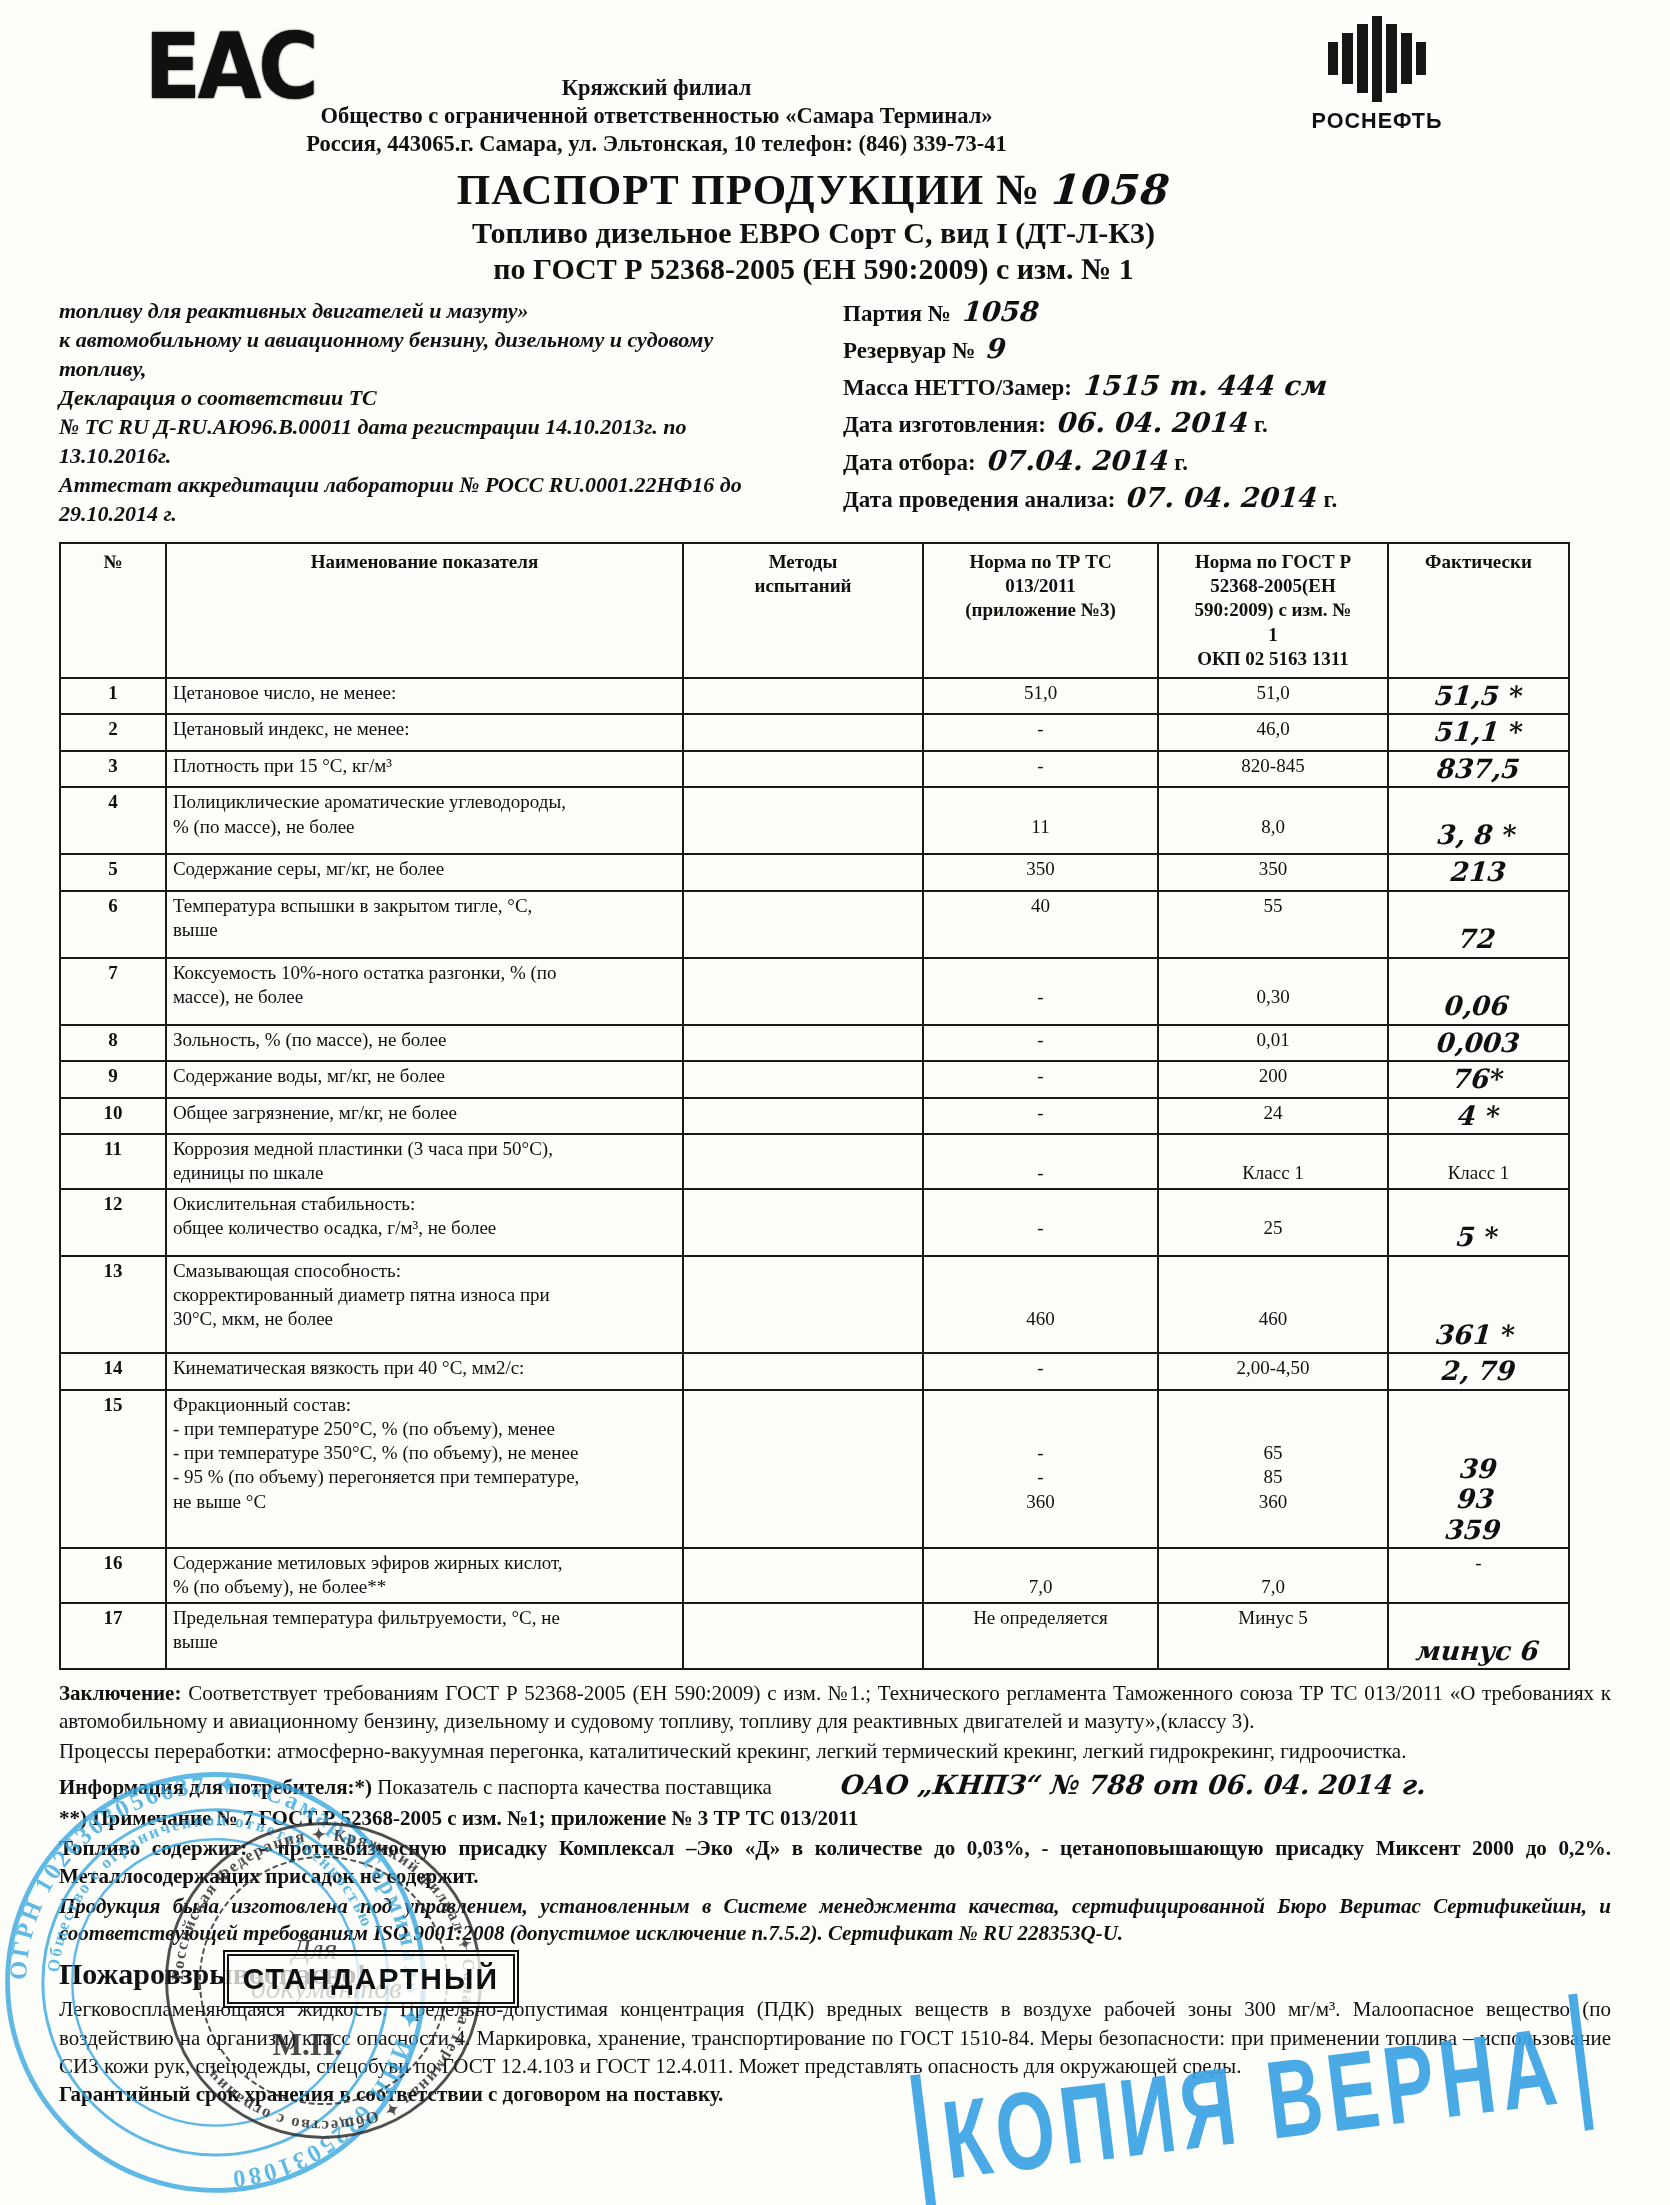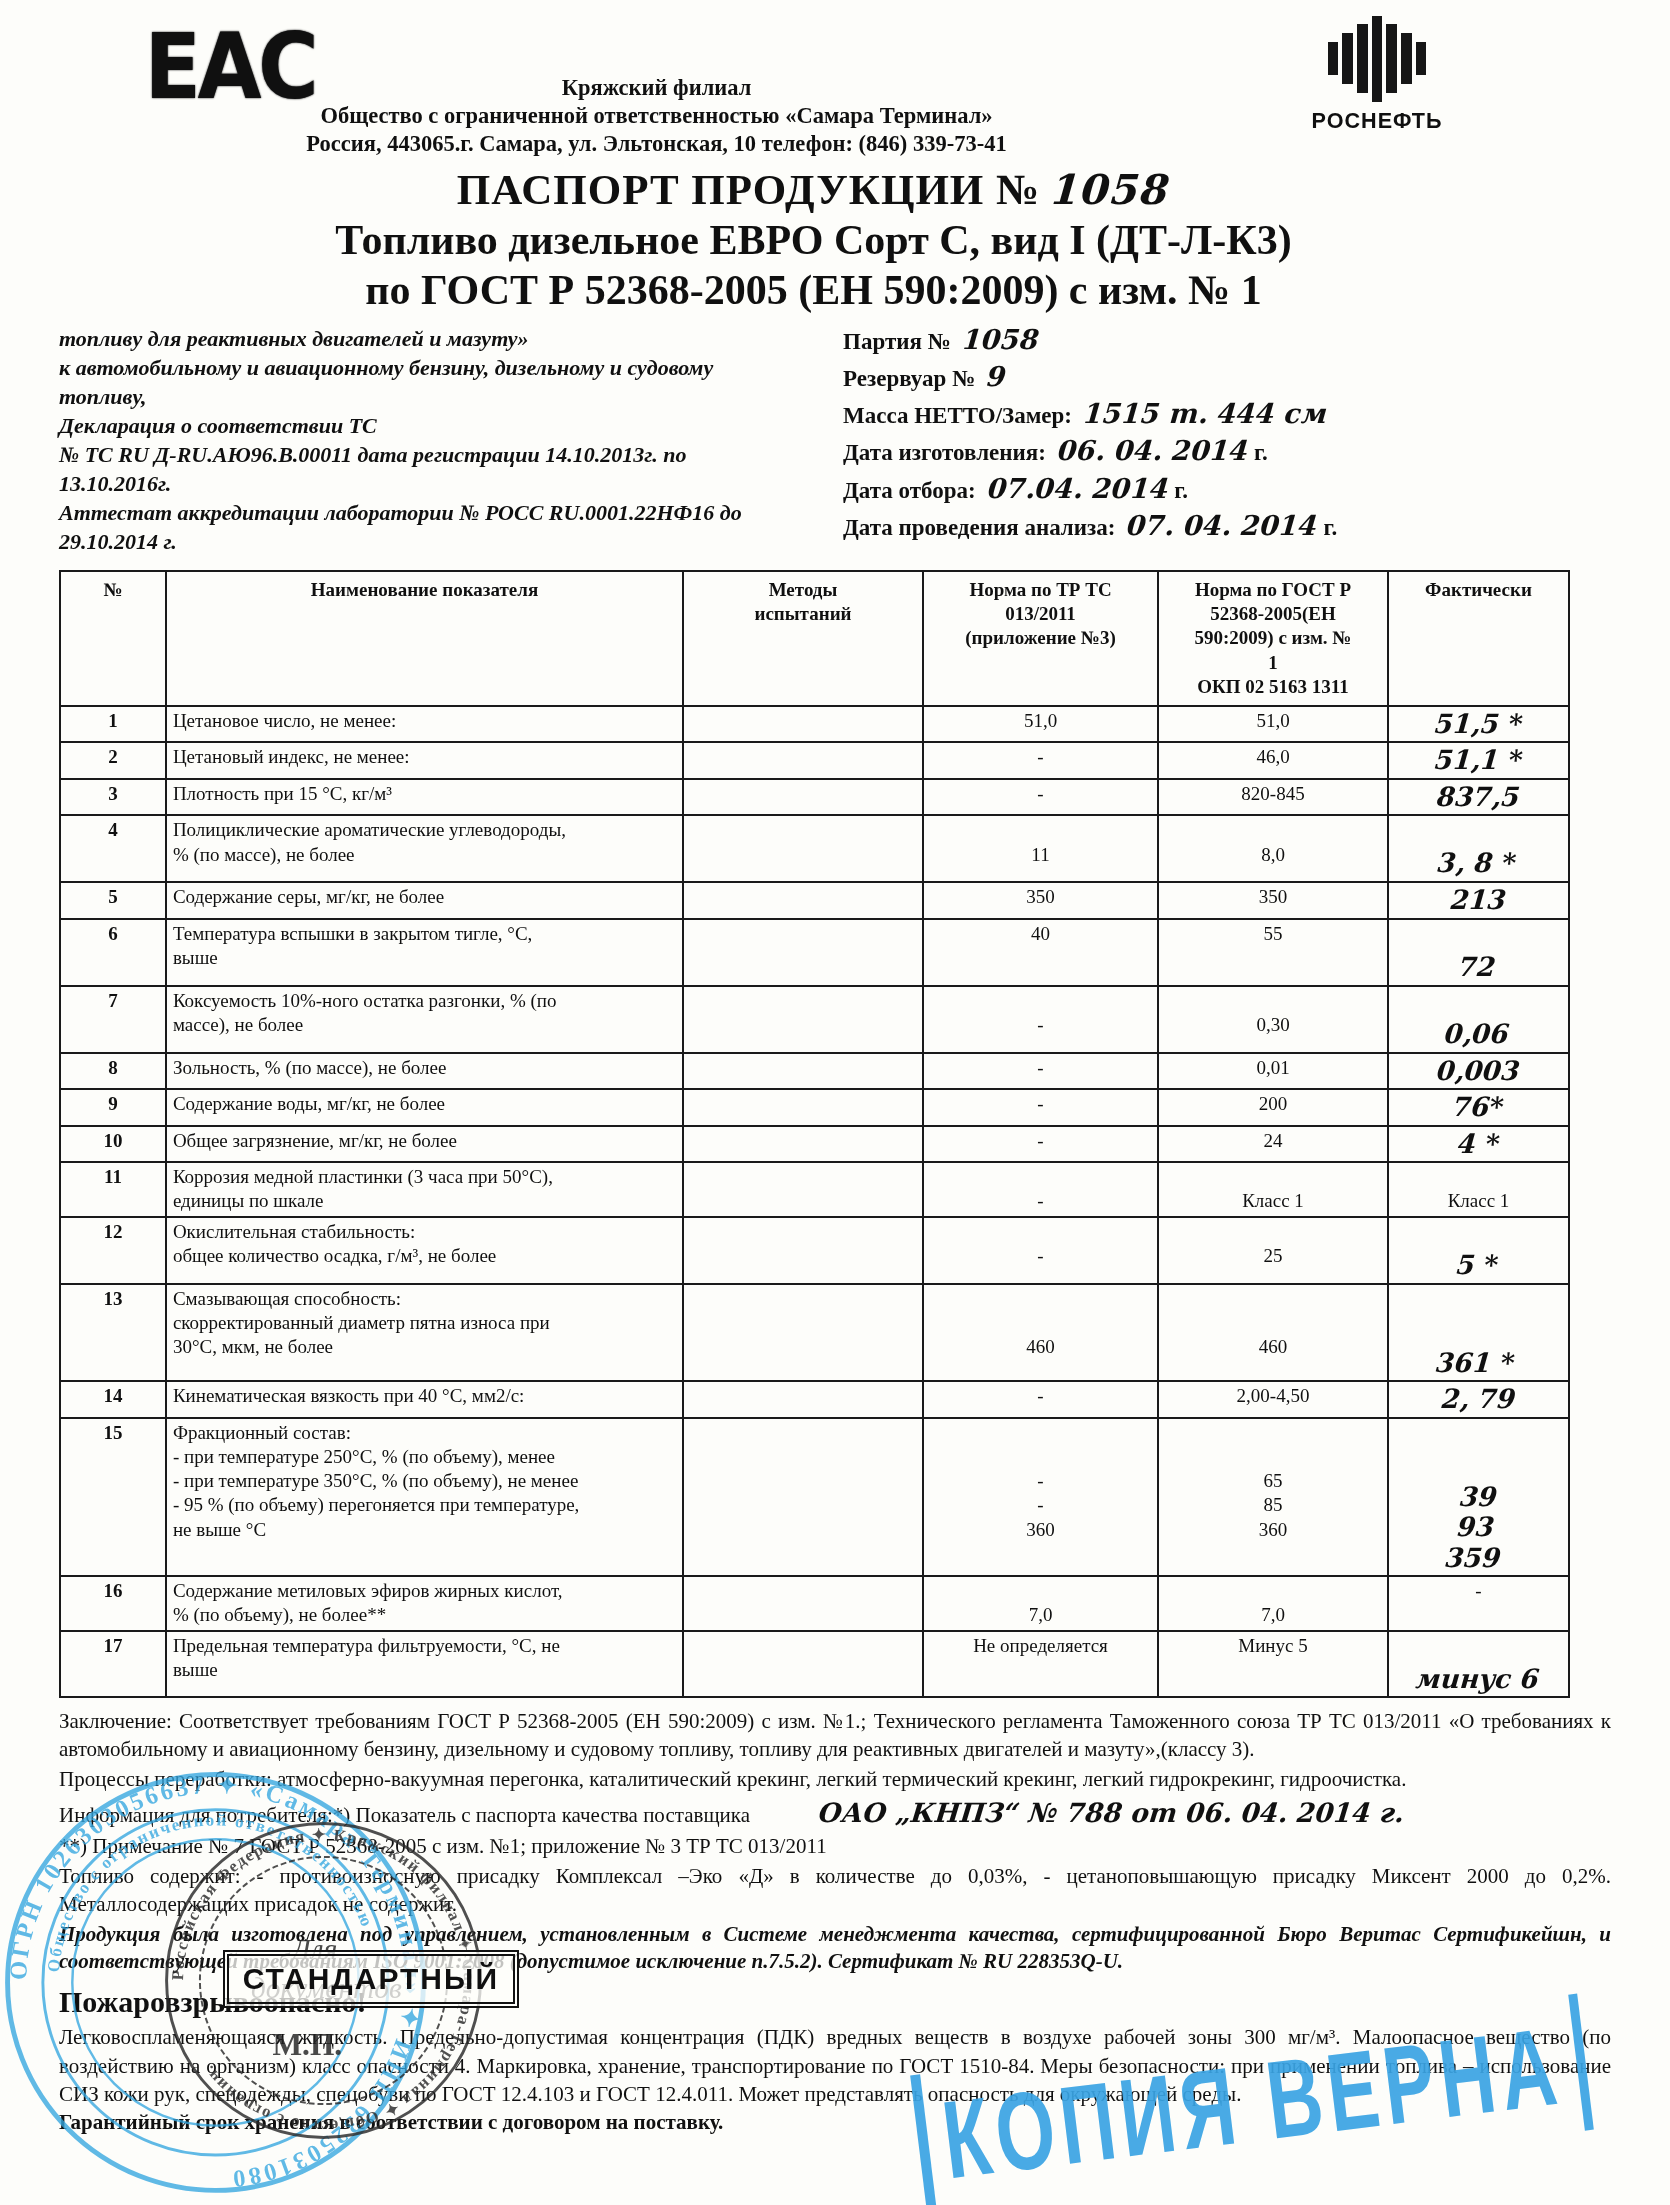--- a/index.html
+++ b/index.html
@@ -17,21 +17,21 @@
   .rosneft .bars{display:flex;justify-content:center;align-items:center;gap:3.9px;height:86px;}
   .rosneft .bars span{display:block;width:10.8px;background:#161616;}
   .rosneft .b1{height:33px}.rosneft .b2{height:51px}.rosneft .b3{height:69px}
   .rosneft .b4{height:86px}.rosneft .b5{height:69px}.rosneft .b6{height:51px}.rosneft .b7{height:33px}
   .rosneft .rlabel{font-family:"Liberation Sans",sans-serif;font-weight:bold;font-size:21.6px;
                    letter-spacing:1px;margin-top:5.9px;}
 
   
   .titleblock{margin:7.8px 102px 0 59px;text-align:center;}
   .t1{font-size:43px;font-weight:bold;letter-spacing:1px;}
-  .t2,.t3{font-size:42px;font-weight:bold;margin-top:2px;}
+  .t2,.t3{font-size:30px;font-weight:bold;margin-top:2px;}
 
   
   .hand{font-family:"DejaVu Serif",serif;font-style:italic;font-weight:bold;
         display:inline-block;transform:skewX(-5deg);line-height:1.15;}
   .num-hand{font-size:41px;}
 
   
   .twocol{display:flex;margin:9.8px 59px 0 59px;}
   .regblock{width:686px;font-style:italic;font-weight:bold;font-size:22px;line-height:1.32;}
   .infoblock{margin-left:98px;width:647px;font-size:23px;line-height:1.32;}
@@ -48,21 +48,21 @@
   table.spec th{font-weight:bold;text-align:center;white-space:pre-line;padding:5.9px 3.9px;}
   td.c-num{text-align:center;font-weight:bold;}
   td.c-name{text-align:left;padding-left:11.8px;font-family:Liberation Serif, serif;}
   td.c-methods,td.c-tr,td.c-gost,td.c-fact{text-align:center;}
   table.spec td span{white-space:pre-line;}
   td.c-fact .hand{font-size:26.5px;}
 
   
   .fpars{margin:9.8px 59px 0 59px;font-size:21px;line-height:1.3;text-align:justify;}
   .fpars p{margin:0 0 2.9px 0;}
-  .seg-b{font-weight:normal;}
+  .seg-b{font-weight:bold;}
   .seg-i{font-style:italic;font-weight:bold;}
   .seg-h{font-family:"DejaVu Serif",serif;font-style:italic;font-weight:bold;font-size:26.5px;
          display:inline-block;transform:skewX(-6deg);margin-left:69px;}
   .fire-head{margin:9.8px 59px 0 59px;font-size:30px;font-weight:bold;}
   .fire-body{margin:3.9px 59px 0 59px;font-size:21px;line-height:1.35;text-align:justify;}
   .warranty{margin:2px 59px 0 59px;font-size:21px;font-weight:bold;}
 
   
   .stamp-blue{position:absolute;left:-14.7px;top:1747px;opacity:.78;z-index:3;pointer-events:none;}
   .stamp-black{position:absolute;left:145px;top:1802px;opacity:.82;z-index:3;pointer-events:none;}

